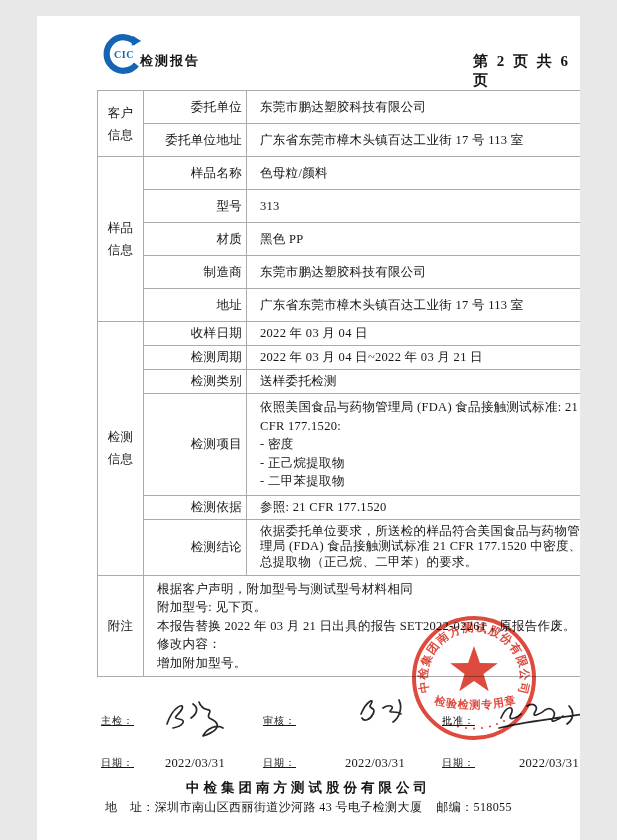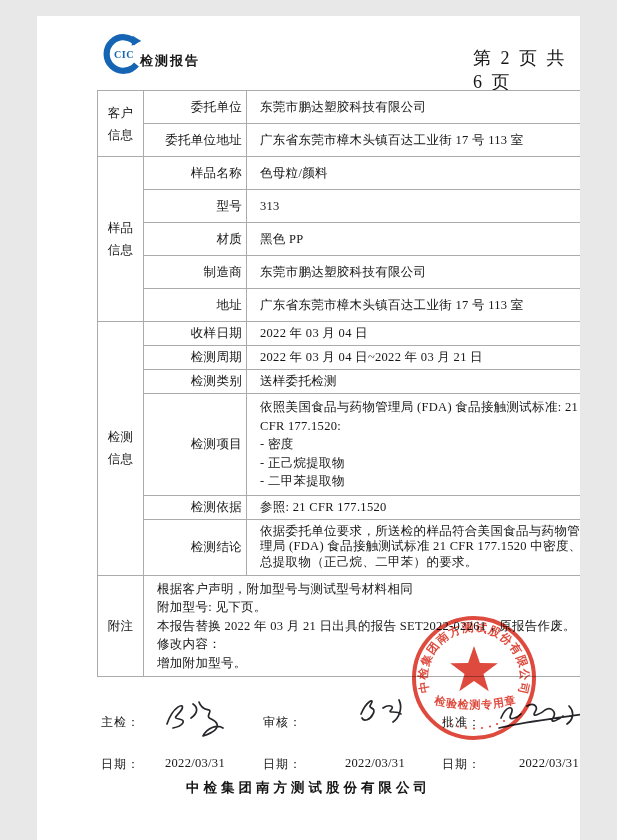--- a/index.html
+++ b/index.html
@@ -6,35 +6,35 @@
   .page {
     position:relative; width:543px; height:840px; margin:16px auto;
     background:#ffffff; overflow:hidden;
     font-family:"Liberation Serif","DejaVu Serif",serif;
     color:#161616;
   }
   
   .logo { position:absolute; left:64px; top:15px; width:46px; height:46px; }
   .doc-title { position:absolute; left:103px; top:36px; font-size:13px; font-weight:bold; letter-spacing:2px; }
   .report-no { position:absolute; left:227px; top:36px; font-size:13px; font-weight:bold; letter-spacing:0.2px; }
-  .page-info { position:absolute; left:436px; top:30px; font-size:18px; font-weight:normal; letter-spacing:2.5px; }
+  .page-info { position:absolute; left:436px; top:36px; font-size:15px; font-weight:bold; letter-spacing:2.5px; }
   
   table.report { position:absolute; left:60px; top:74px; width:499px;
     border-collapse:collapse; table-layout:fixed; font-size:12.5px; letter-spacing:0.3px; }
   table.report td { border:1px solid #ababab; overflow:hidden; }
   td.sec { text-align:center; vertical-align:middle; padding:0 7px; line-height:22px; }
   td.fld { vertical-align:middle; padding:0 4px 0 10px;text-align:right; }
   td.val { vertical-align:middle; padding:0 8px 0 13px; }
   td.multi { vertical-align:middle; padding:4px 10px 4px 13px; line-height:18.5px; }
   td.multi.tight { line-height:15.8px; }
   tr.h33 { height:33px; }
   tr.h24 { height:24px; }
   
   .abs { position:absolute; }
-  .slabel { font-size:12px; letter-spacing:1px; }
+  .slabel { font-size:10px; letter-spacing:1px;text-decoration:underline; }
   .sdate  { font-size:12.5px; letter-spacing:0.3px; }
   .sig svg { display:block; }
   .sig path { fill:none; stroke:#26262b; stroke-width:1.7; stroke-linecap:round; stroke-linejoin:round; }
   
   .seal { position:absolute; left:367px; top:592px; width:140px; height:140px;
           mix-blend-mode:multiply; opacity:0.92; pointer-events:none; }
   
   .f-company { position:absolute; left:0; right:0; top:763px; text-align:center;
     font-size:13.5px; font-weight:bold; letter-spacing:4px; }
   .f-line { position:absolute; left:0; right:0; text-align:center; font-size:12px; letter-spacing:0.4px; }
@@ -187,14 +187,17 @@
       <circle cx="62" cy="120" r="1.1"></circle>
         <circle cx="70" cy="120.6" r="1.1"></circle>
         <circle cx="78" cy="120" r="1.1"></circle>
       <circle cx="86" cy="118.5" r="1.1"></circle>
         <circle cx="93" cy="116" r="1.1"></circle>
         <circle cx="100" cy="113" r="1.1"></circle>
     </g>
   </svg>
 
   <div class="f-company">中检集团南方测试股份有限公司</div>
+  <div class="f-line f-addr">
+    <span>地　址：</span><span>深圳市南山区西丽街道沙河路 43 号电子检测大厦</span><span class="gap-l">邮编：</span><span>518055</span>
+  </div>
 
 </div>
 
 </body></html>

